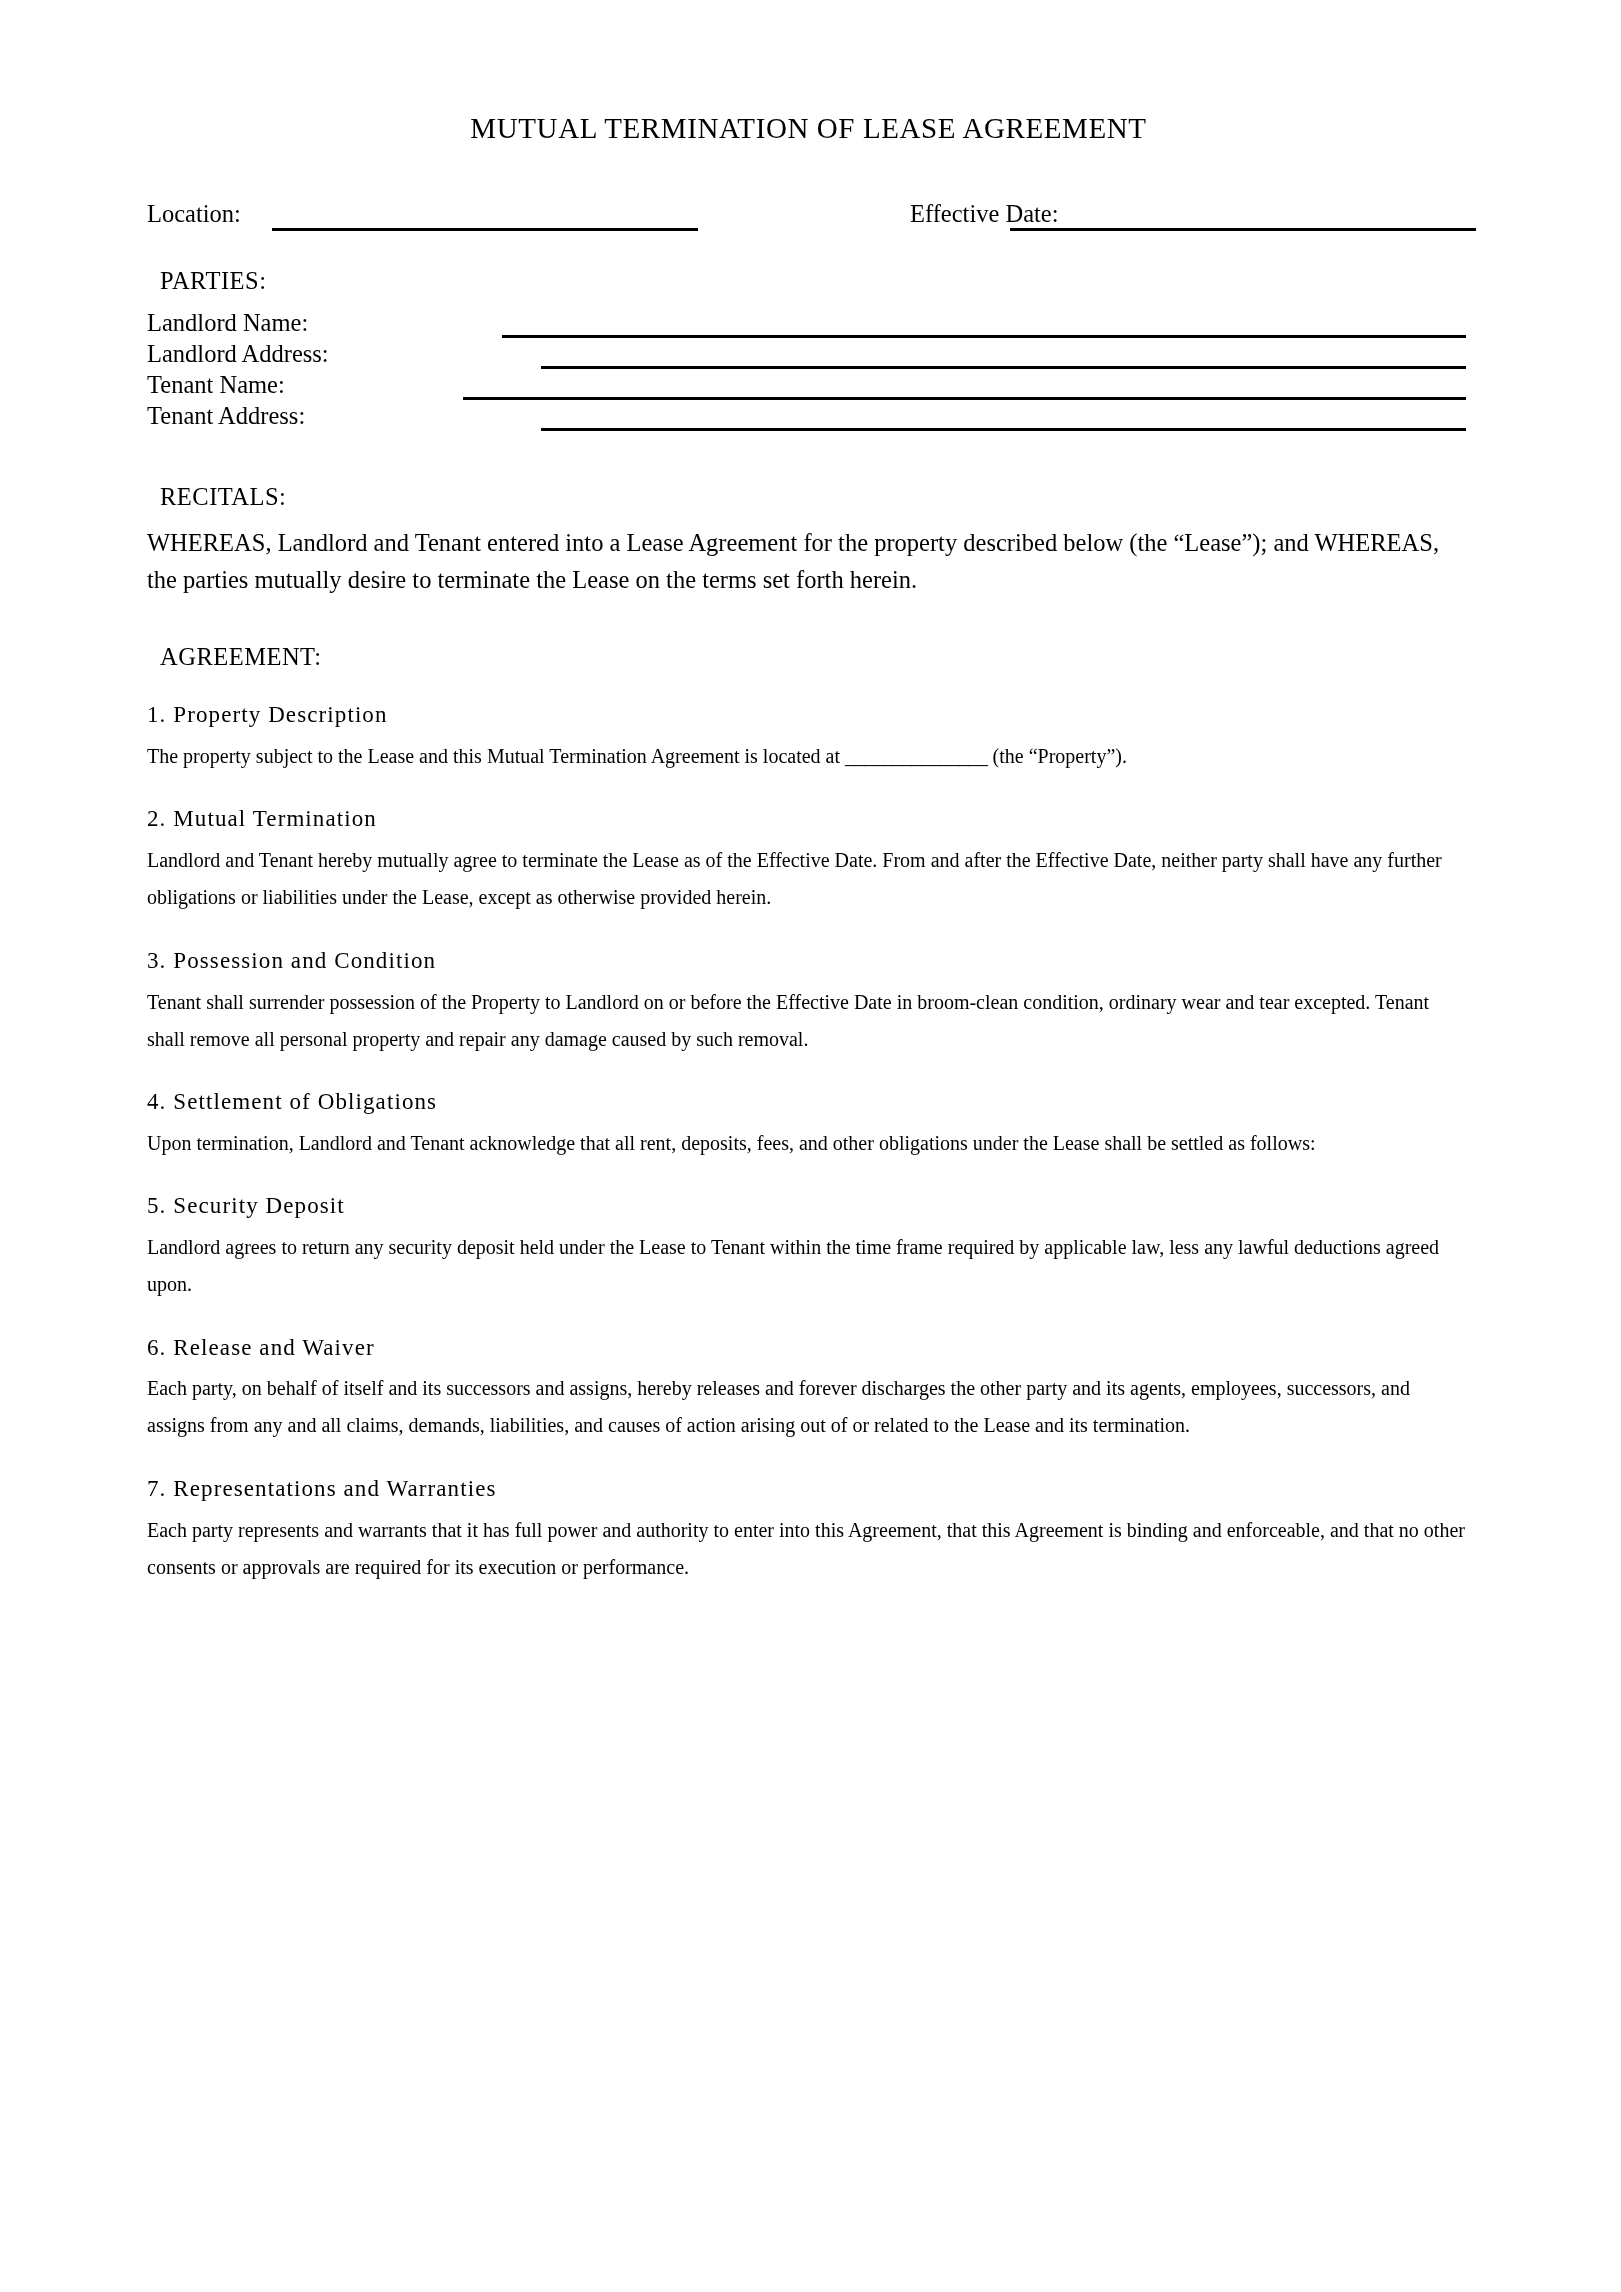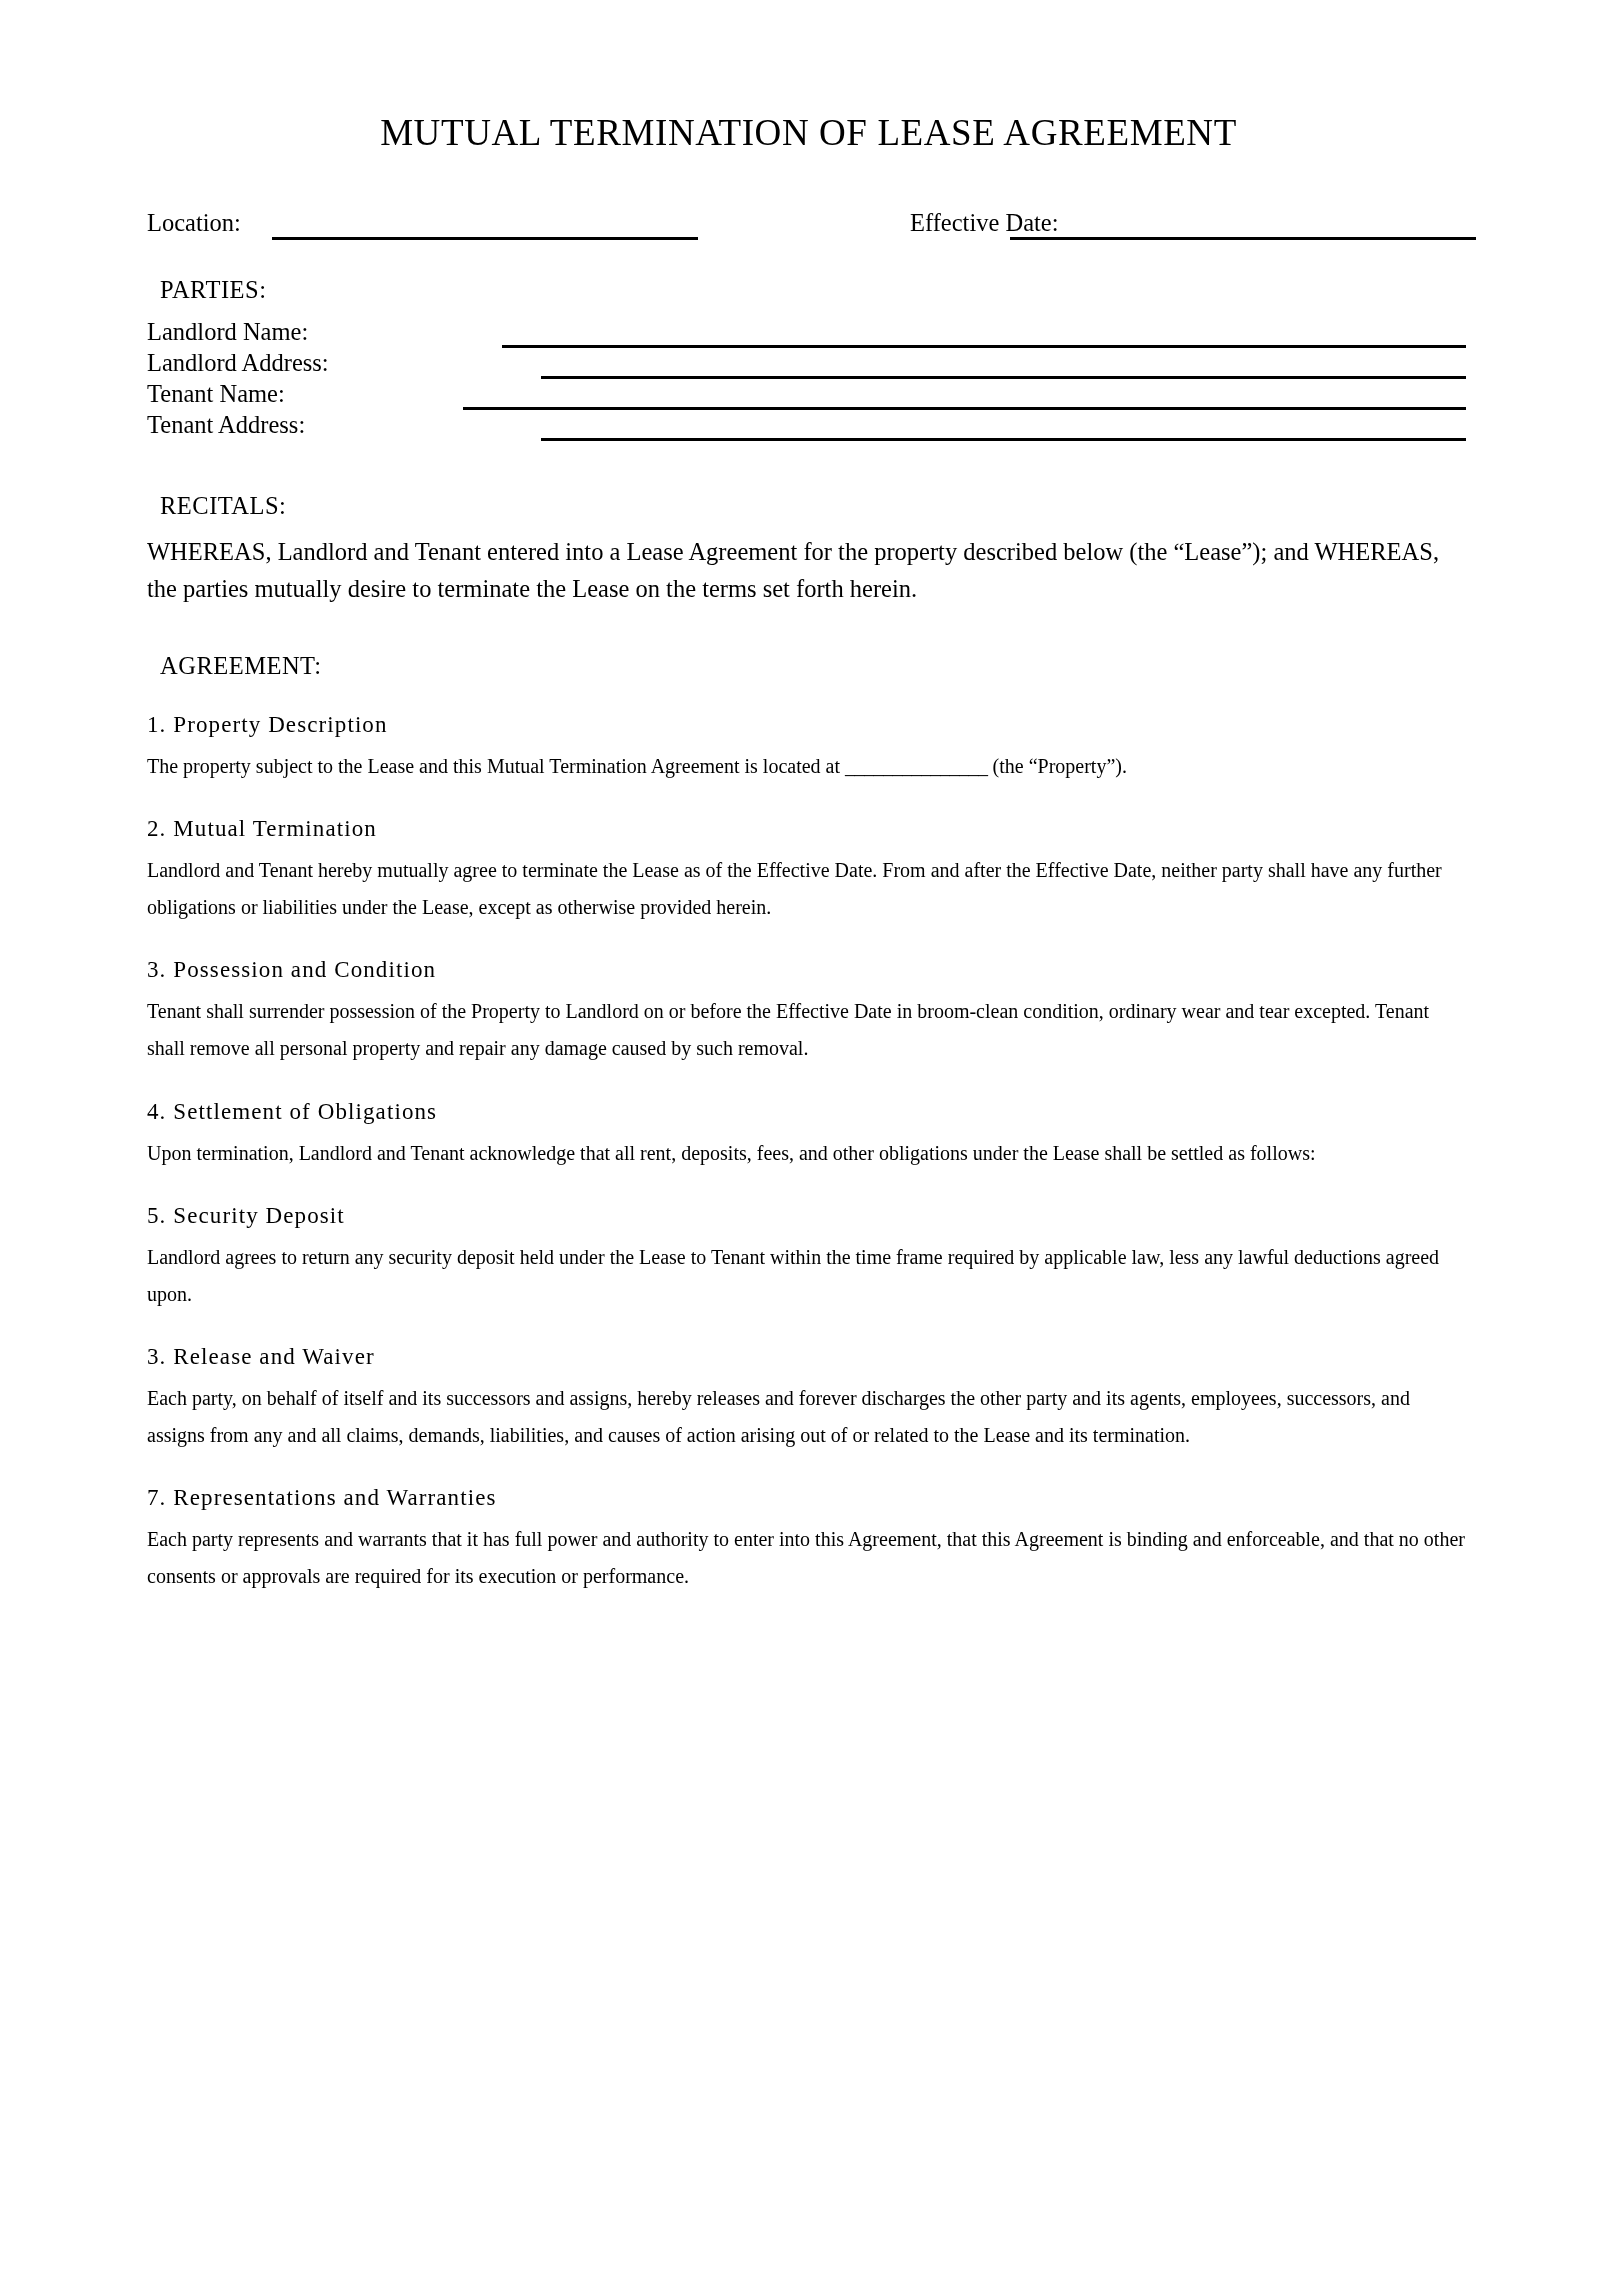--- a/index.html
+++ b/index.html
@@ -24,21 +24,21 @@
   .content {
     position: absolute;
     left: 147px;
     top: 0;
     width: 1323px;
   }
 
   
   .doc-title {
     text-align: center;
-    font-size: 37px;
+    font-size: 29px;
     letter-spacing: 0.6px;
     font-weight: 400;
     margin: 0;
     padding-top: 111px;
     line-height: 1.2;
     white-space: nowrap;
   }
 
   
   .topfields {
@@ -194,21 +194,21 @@
 
     <div class="sec-head">3. Possession and Condition</div>
     <p class="sec-body">Tenant shall surrender possession of the Property to Landlord on or before the Effective Date in broom-clean condition, ordinary wear and tear excepted. Tenant shall remove all personal property and repair any damage caused by such removal.</p>
 
     <div class="sec-head">4. Settlement of Obligations</div>
     <p class="sec-body">Upon termination, Landlord and Tenant acknowledge that all rent, deposits, fees, and other obligations under the Lease shall be settled as follows:</p>
 
     <div class="sec-head">5. Security Deposit</div>
     <p class="sec-body">Landlord agrees to return any security deposit held under the Lease to Tenant within the time frame required by applicable law, less any lawful deductions agreed upon.</p>
 
-    <div class="sec-head">3. Release and Waiver</div>
+    <div class="sec-head">6. Release and Waiver</div>
     <p class="sec-body">Each party, on behalf of itself and its successors and assigns, hereby releases and forever discharges the other party and its agents, employees, successors, and assigns from any and all claims, demands, liabilities, and causes of action arising out of or related to the Lease and its termination.</p>
 
     <div class="sec-head">7. Representations and Warranties</div>
     <p class="sec-body">Each party represents and warrants that it has full power and authority to enter into this Agreement, that this Agreement is binding and enforceable, and that no other consents or approvals are required for its execution or performance.</p>
 
   </div>
 </div>
 
 
 </body></html>

